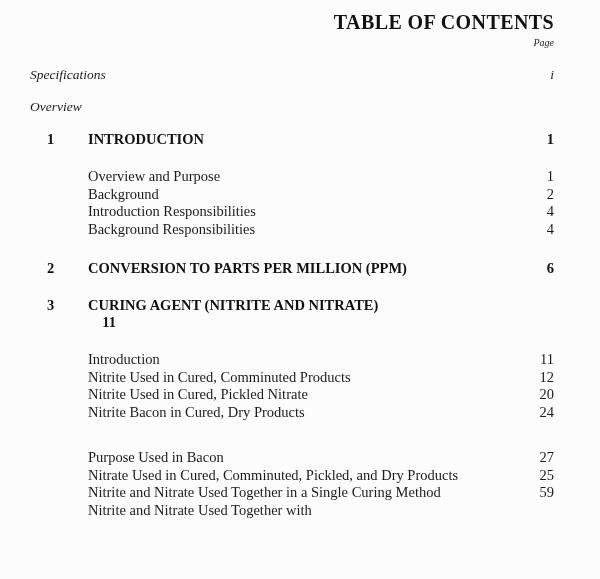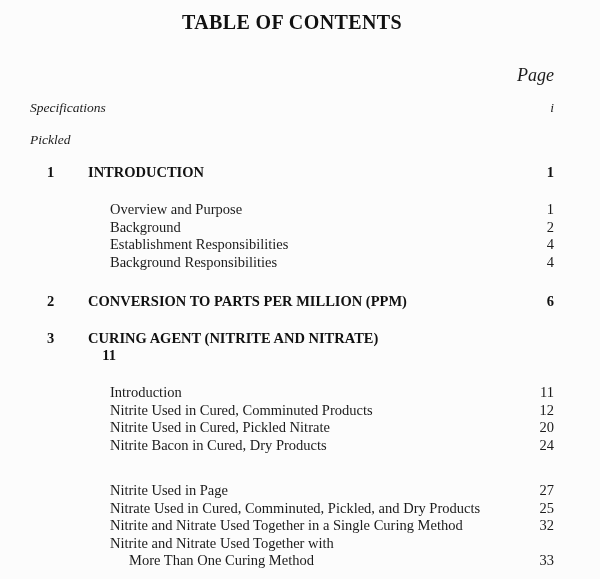--- a/index.html
+++ b/index.html
@@ -13,32 +13,31 @@
     height: 579px;
     box-sizing: border-box;
     padding: 10px 46px 0 30px;
     background: #fcfcfc;
     color: #1b1b1b;
     font-family: "Liberation Serif", "DejaVu Serif", serif;
     font-size: 14.5px;
     overflow: hidden;
   }
   .title {
-    text-align: center;
+    text-align: right;
     font-weight: bold;
     font-size: 20px;
     line-height: 24px;
     letter-spacing: 0.4px;
     color: #111;
   }
   .page-col-label {
-    margin-top: 33px;
     text-align: right;
     font-style: italic;
-    font-size: 18px;
+    font-size: 10px;
     line-height: 17px;
   }
   .front-row {
     margin-top: 15px;
     display: flex;
     justify-content: space-between;
     font-style: italic;
     font-size: 13.5px;
     line-height: 17px;
   }
@@ -64,60 +63,60 @@
     box-sizing: border-box;
     flex: none;
   }
   .chap-title { flex: 1; padding-right: 8px; }
   .chap-page { min-width: 28px; text-align: right; flex: none; }
   .sec-group { margin-top: 20px; }
   .sec-group + .sec-group { margin-top: 28px; }
   .chapter-block-3 .sec-group:first-of-type { margin-top: 21px; }
   .sec-row {
     display: flex;
-    margin-left: 80px;
+    margin-left: 58px;
     line-height: 17.5px;
   }
   .sec-label { flex: 1; padding-right: 8px; }
   .sec-row.indent .sec-label { padding-left: 19px; }
   .sec-page { min-width: 28px; text-align: right; flex: none; }
 </style>
 </head>
 <body>
 
 <div class="doc">
   <div class="title">TABLE OF CONTENTS</div>
 
   <div class="page-col-label">Page</div>
 
   <div class="front-row">
     <span class="front-label">Specifications</span>
     <span class="front-page">i</span>
   </div>
 
-  <div class="chapter-heading">Pickled</div>
+  <div class="chapter-heading">Overview</div>
 
   <div>
       <div class="chapter-block-1">
         <div class="chap-row">
           <span class="chap-num">1</span>
           <span class="chap-title">INTRODUCTION</span>
           <span class="chap-page">1</span>
         </div>
         <div class="sec-group">
           <div class="sec-row">
             <span class="sec-label">Overview and Purpose</span>
             <span class="sec-page">1</span>
           </div>
           <div class="sec-row">
             <span class="sec-label">Background</span>
             <span class="sec-page">2</span>
           </div>
           <div class="sec-row">
-            <span class="sec-label">Establishment Responsibilities</span>
+            <span class="sec-label">Introduction Responsibilities</span>
             <span class="sec-page">4</span>
           </div>
           <div class="sec-row">
             <span class="sec-label">Background Responsibilities</span>
             <span class="sec-page">4</span>
           </div>
         </div>
       </div>
       <div class="chapter-block-2">
         <div class="chap-row">
@@ -149,35 +148,31 @@
             <span class="sec-label">Nitrite Used in Cured, Pickled Nitrate</span>
             <span class="sec-page">20</span>
           </div>
           <div class="sec-row">
             <span class="sec-label">Nitrite Bacon in Cured, Dry Products</span>
             <span class="sec-page">24</span>
           </div>
         </div>
         <div class="sec-group">
           <div class="sec-row">
-            <span class="sec-label">Nitrite Used in Page</span>
+            <span class="sec-label">Purpose Used in Bacon</span>
             <span class="sec-page">27</span>
           </div>
           <div class="sec-row">
             <span class="sec-label">Nitrate Used in Cured, Comminuted, Pickled, and Dry Products</span>
             <span class="sec-page">25</span>
           </div>
           <div class="sec-row">
             <span class="sec-label">Nitrite and Nitrate Used Together in a Single Curing Method</span>
-            <span class="sec-page">32</span>
+            <span class="sec-page">59</span>
           </div>
           <div class="sec-row">
             <span class="sec-label">Nitrite and Nitrate Used Together with</span>
             <span class="sec-page"></span>
-          </div>
-          <div class="sec-row indent">
-            <span class="sec-label">More Than One Curing Method</span>
-            <span class="sec-page">33</span>
           </div>
         </div>
       </div>
     </div>
 </div>
 
 </body></html>

